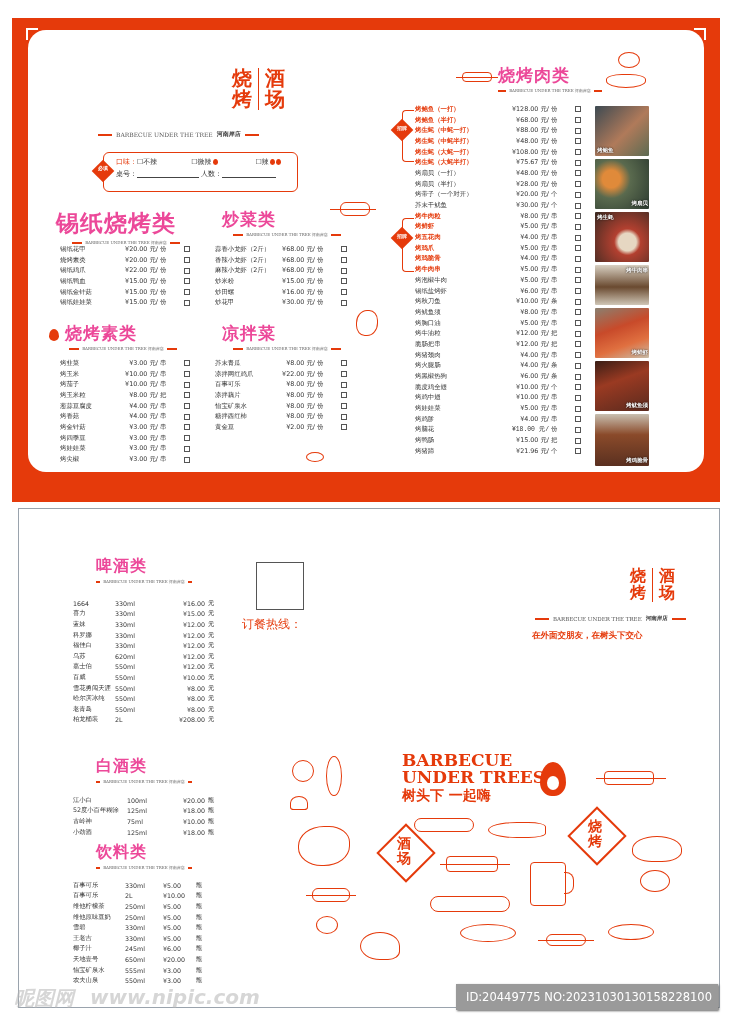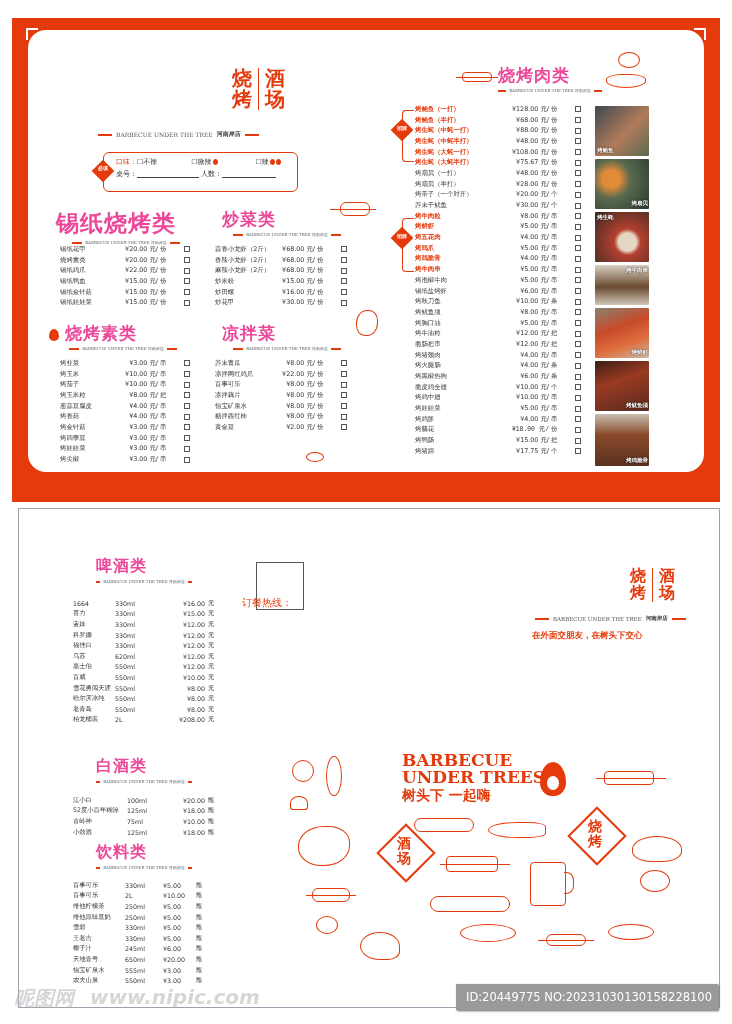--- a/index.html
+++ b/index.html
@@ -533,21 +533,21 @@
       <span class="cb"></span>
     </li>
   <li class="menu-row">
       <span class="name">烤鸭肠</span>
       <span class="price" style="width:46px;">¥15.00 元/</span>
       <span class="unit">把</span>
       <span class="cb"></span>
     </li>
   <li class="menu-row">
       <span class="name">烤猪蹄</span>
-      <span class="price" style="width:46px;">¥17.75 元/</span>
+      <span class="price" style="width:46px;">¥21.96 元/</span>
       <span class="unit">个</span>
       <span class="cb"></span>
     </li>
 </ul>
 
 <div class="photo" style="top:106px;height:50px;background:linear-gradient(135deg,#3d4a52,#b07a5a 55%,#5c6b52);">
     <span class="cap" style="left:2px;">烤鲍鱼</span>
   </div>
 <div class="photo" style="top:159px;height:50px;background:radial-gradient(circle at 30% 40%,#e08a3a 0 18%,#5a6a4e 40%,#2c3a30);">
     <span class="cap" style="right:1px;">烤扇贝</span>
@@ -753,21 +753,21 @@
     </div>
   <div class="drink-row">
       <span class="name" style="width:52px;">农夫山泉</span>
       <span class="vol" style="width:38px;">550ml</span>
       <span class="price" style="width:30px;text-align:left;">¥3.00</span>
       <span class="unit">瓶</span>
     </div>
 </div>
 
 <div class="abs" style="left:256px;top:562px;width:48px;height:48px;border:1px solid #555;"></div>
-<div class="abs red" style="left:242px;top:596px;font-size:10px;">订餐热线：</div>
+<div class="abs red" style="left:242px;top:616px;font-size:12px;">订餐热线：</div>
 
 <div class="abs logo-vert" style="left:630px;top:568px;">
   <div class="logo-col" style="font-size:16px;">
     <span>烧</span>
     <span>烤</span>
   </div>
   <div class="logo-divider"></div>
   <div class="logo-col" style="font-size:16px;">
     <span>酒</span>
     <span>场</span>

